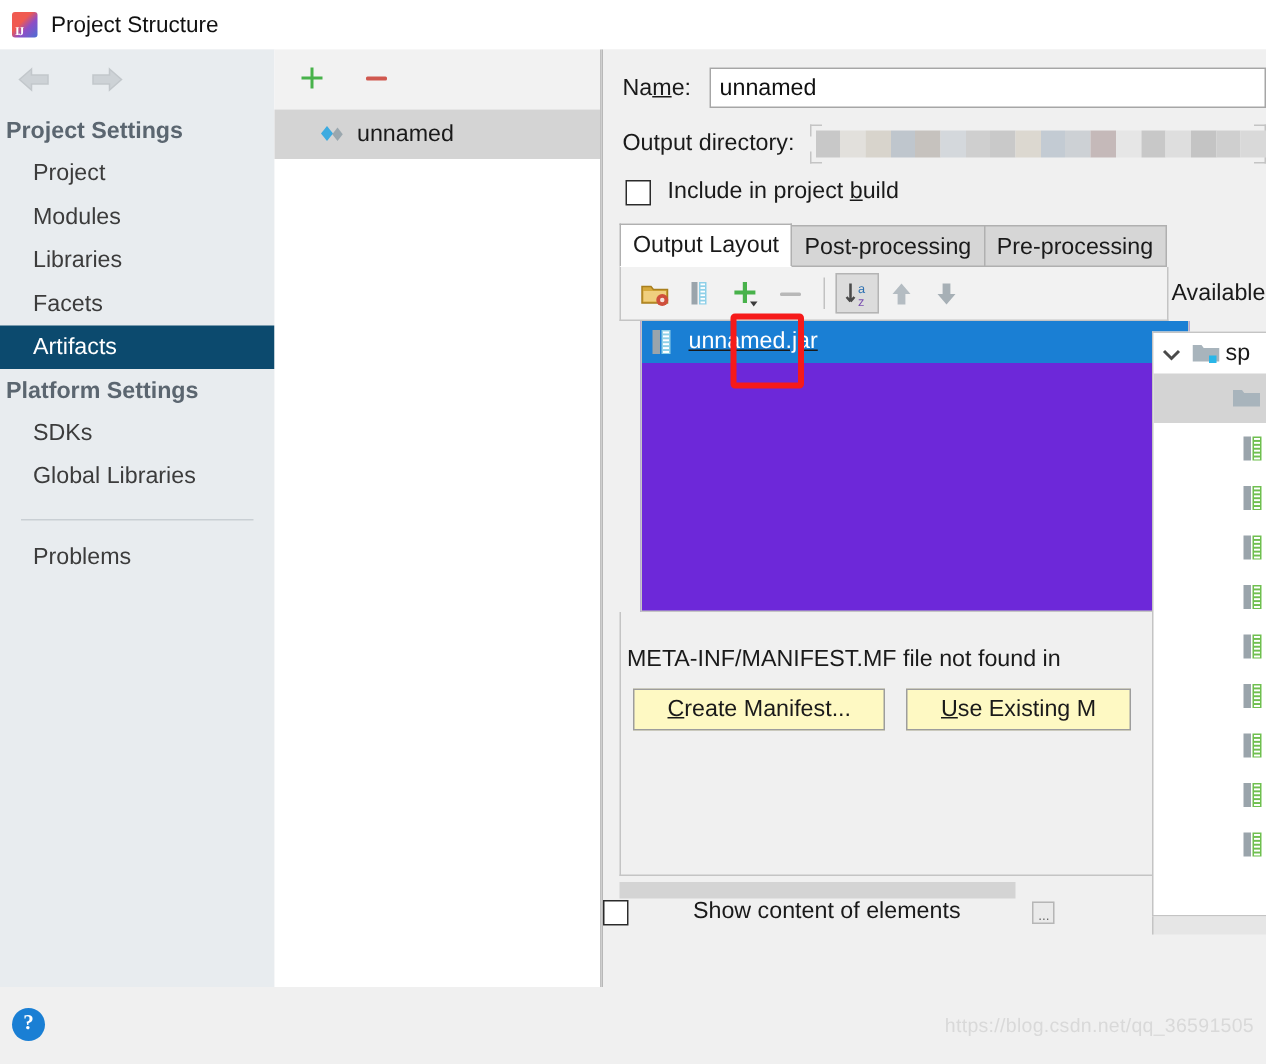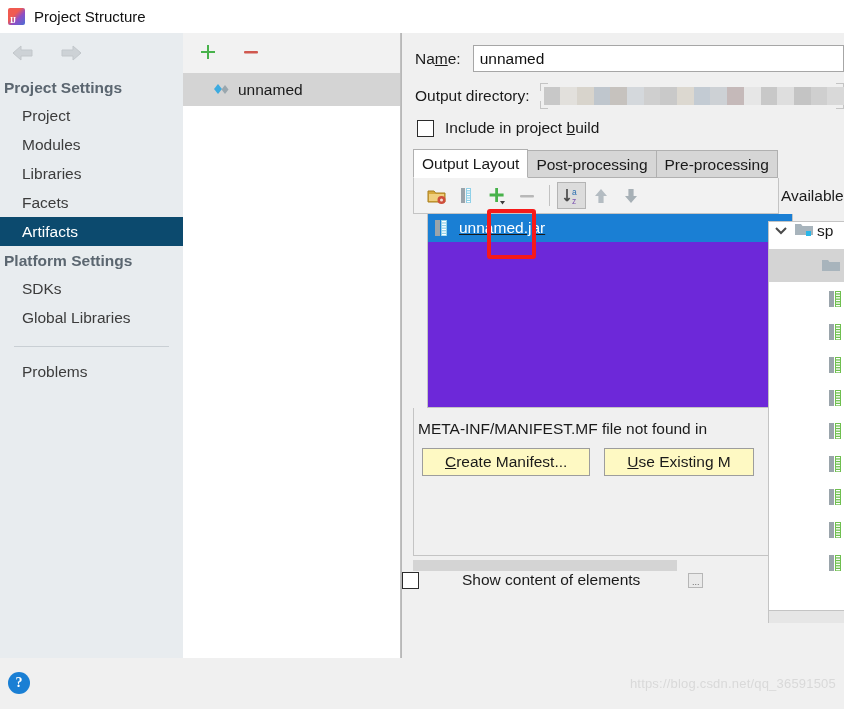--- a/index.html
+++ b/index.html
@@ -276,26 +276,26 @@
     font-size: 15.5px;
     box-sizing: border-box;
   }
   .tree-row.selected { background: #1a7fd4; color: #ffffff; }
   .jar-icon { width: 16px; height: 18px; margin-right: 9px; flex: 0 0 auto; }
 
   
   .manifest-area {
     margin-left: 11px;
     width: 366px;
-    height: 148px;
+    height: 176px;
     background: #f0f0f0;
     border: 1px solid #c4c4c4;
     border-top: none;
     box-sizing: border-box;
-    padding-top: 12px;
+    padding-top: 23px;
   }
   .manifest-text {
     font-size: 15.5px;
     padding-left: 4px;
     white-space: nowrap;
   }
   .manifest-btns {
     display: flex;
     gap: 14px;
     padding-left: 8px;
@@ -344,20 +344,21 @@
     width: 76px; height: 390px;
     background: #ffffff;
     border: 1px solid #c4c4c4;
     border-right: none;
     box-sizing: border-box;
     overflow: hidden;
   }
   .avail-head {
     height: 27px;
     display: flex;
+    align-items: center;
     padding-left: 4px;
     font-size: 15.5px;
     box-sizing: border-box;
     background: #ffffff;
   }
   .chev { width: 16px; height: 16px; margin-right: 6px; flex: 0 0 auto; }
   .folder-icon { width: 18px; height: 15px; margin-right: 4px; flex: 0 0 auto; }
   .avail-row {
     height: 33px;
     display: flex;

